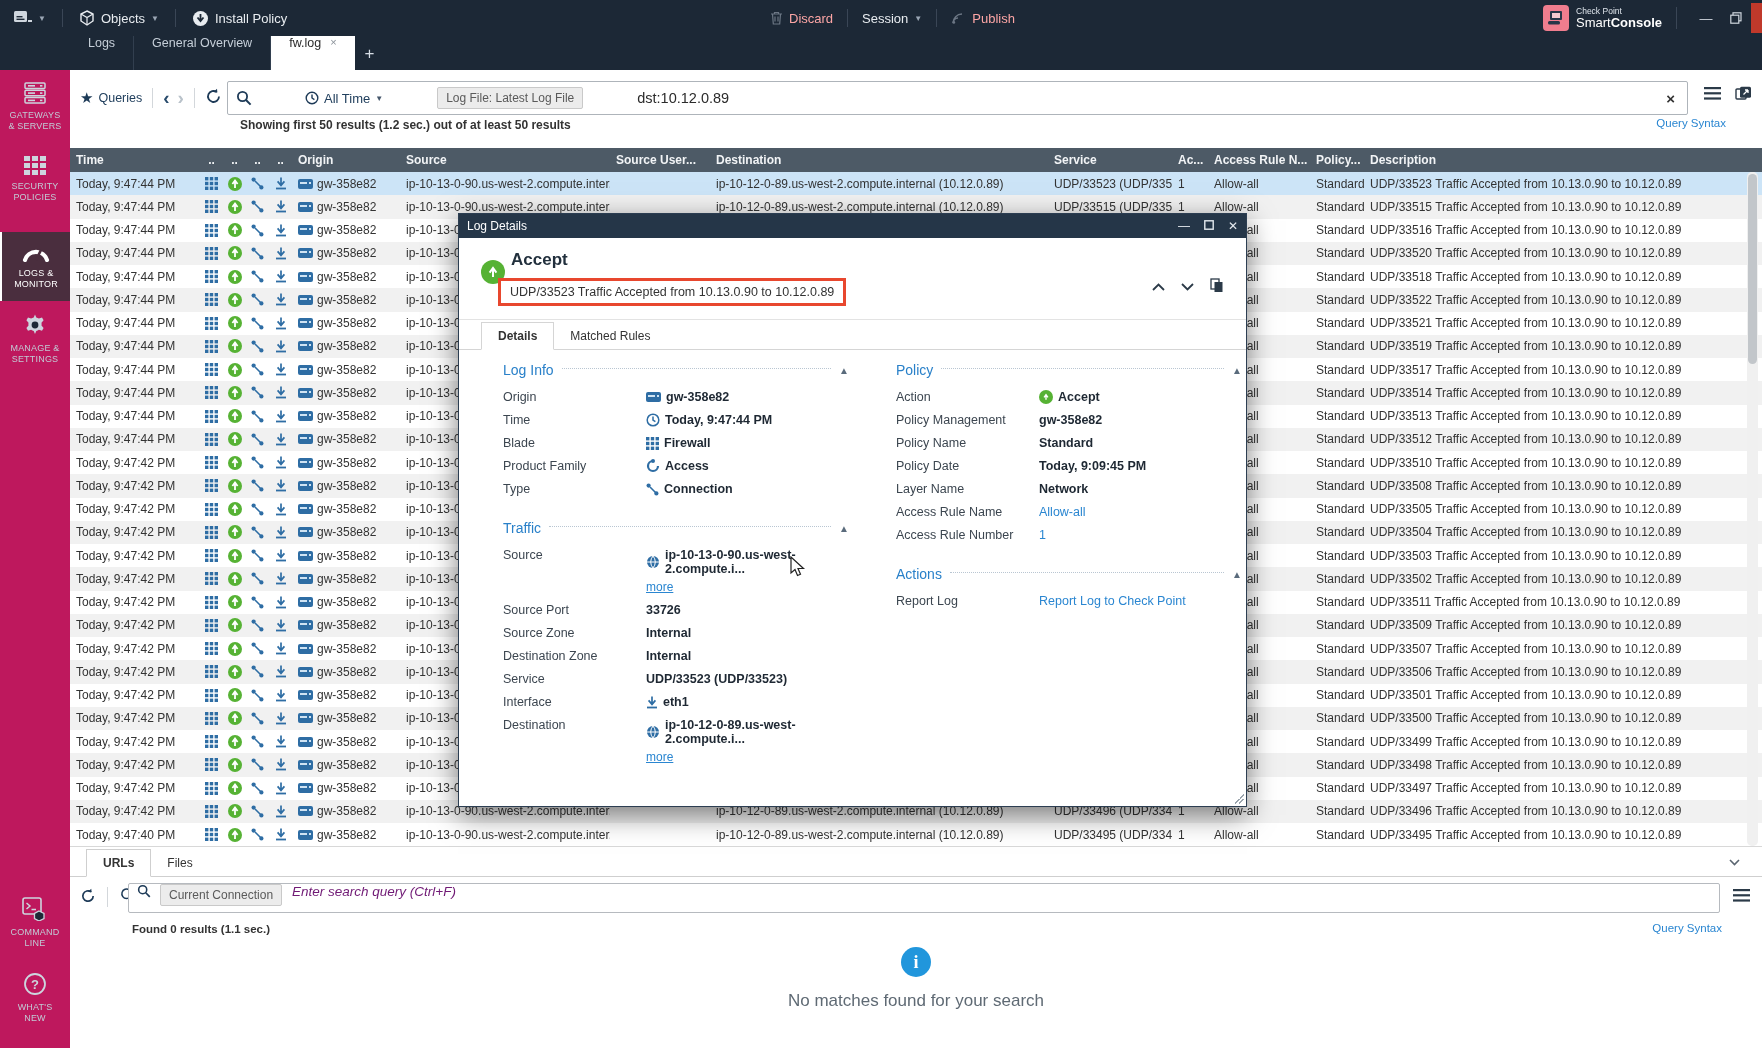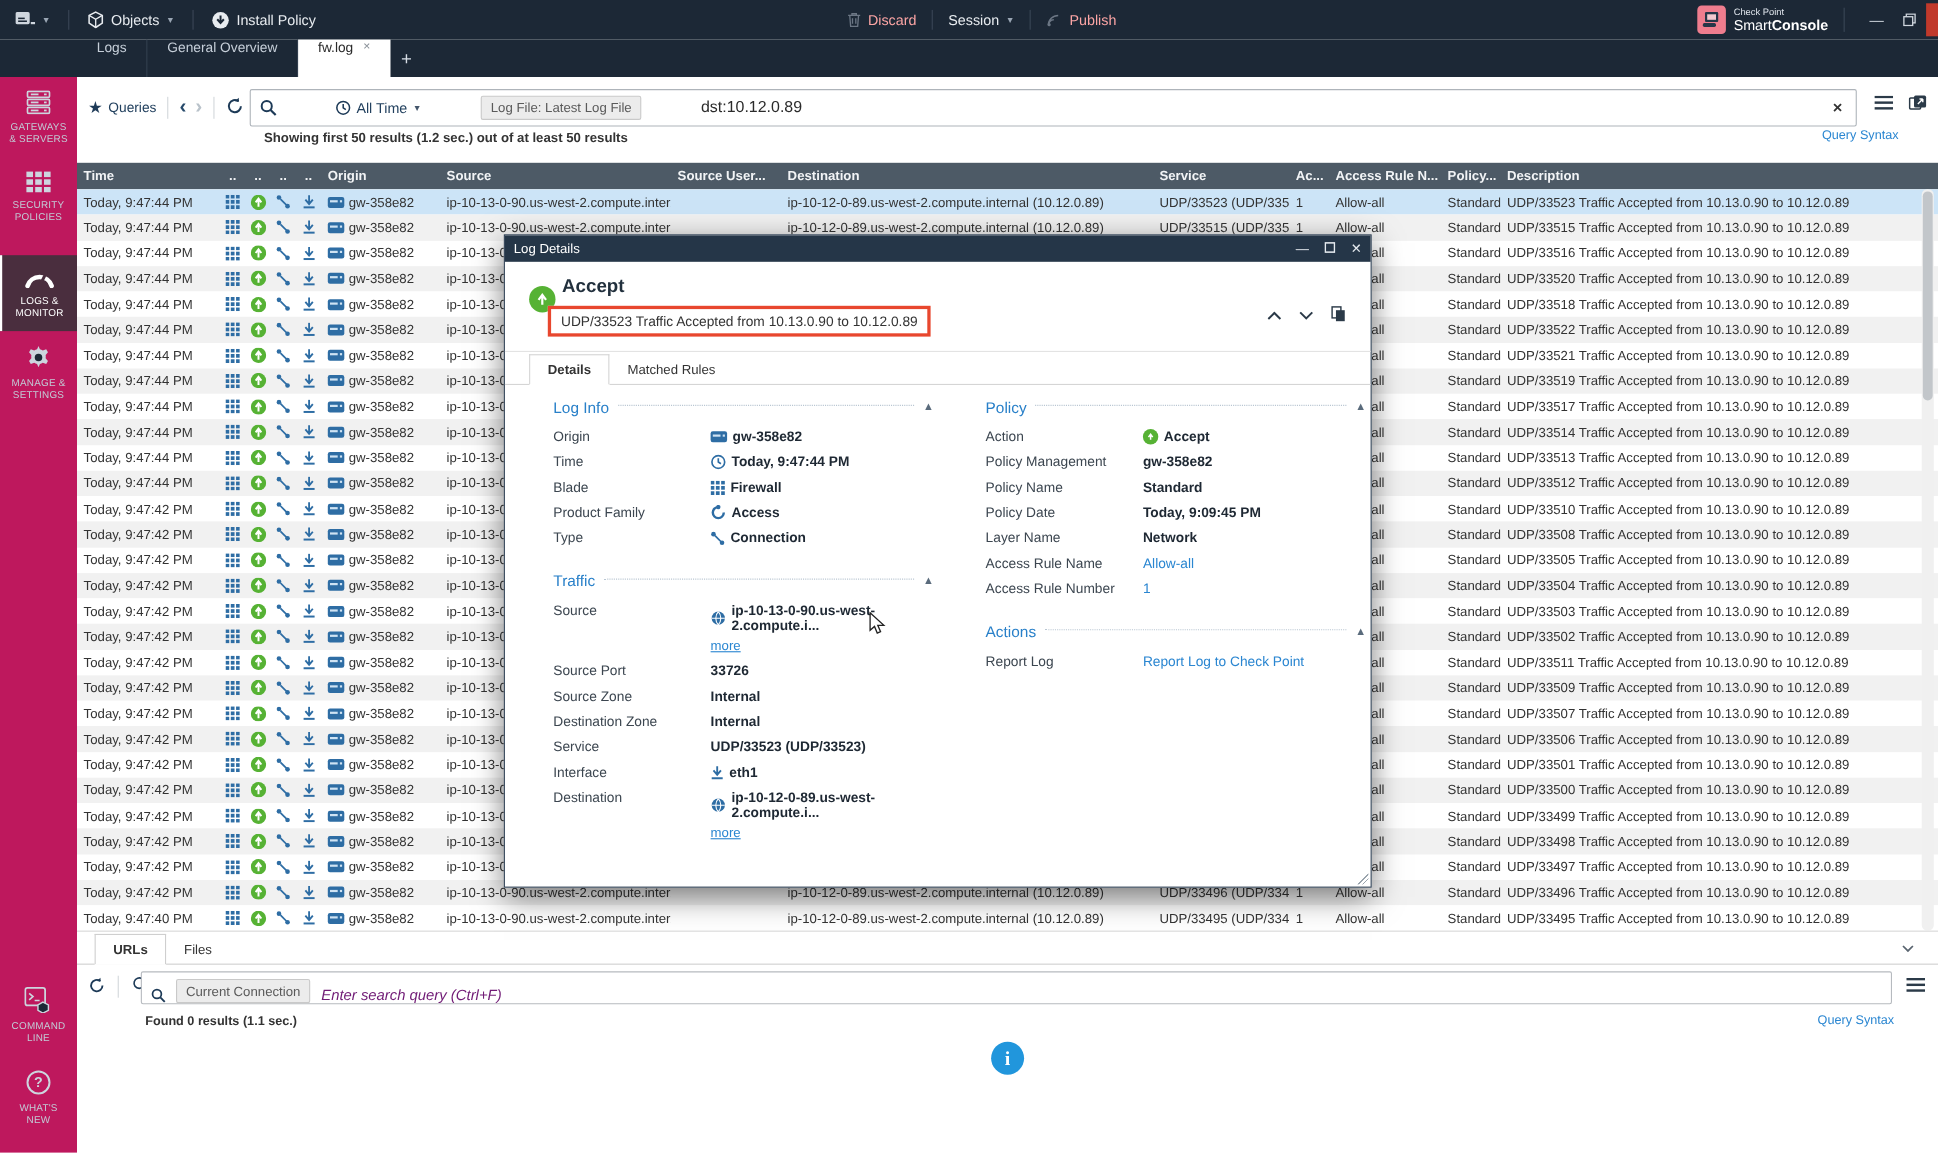--- a/index.html
+++ b/index.html
@@ -76,21 +76,21 @@
   .vscroll { position:absolute; right:4px; top:102px; width:11px; height:674px; background:#f0f0f0; border-radius:5px; }
   .vscroll .thumb { position:absolute; left:1px; top:2px; width:9px; height:190px; background:#c2c6ca; border-radius:5px; }
 
   
   .bpanel { position:absolute; left:0; top:776px; width:1692px; height:202px; background:#fff; border-top:1px solid #d8d8d8; }
   .bp-tabs { height:30px; display:flex; align-items:flex-end; padding-left:16px; border-bottom:1px solid #cfcfcf; position:relative; }
   .bp-tab { padding:6px 16px; font-size:12px; color:#333; }
   .bp-tab.active { font-weight:bold; border:1px solid #cfcfcf; border-bottom:1px solid #fff; background:#fff; margin-bottom:-1px; }
   .bp-collapse { position:absolute; right:22px; top:8px; color:#5a6570; font-size:12px; }
   .bp-searchrow { position:absolute; left:10px; top:40px; display:flex; align-items:center; gap:9px; color:#1d3a57; }
-  .bp-box { position:absolute; left:58px; top:36px; width:1592px; height:30px; border:1px solid #b6babf; border-radius:2px; display:flex; align-items:flex-end; padding:0 8px; background:#fff; }
+  .bp-box { position:absolute; left:58px; top:36px; width:1592px; height:30px; border:1px solid #b6babf; border-radius:2px; display:flex; align-items:flex-start; padding:0 8px; background:#fff; }
   .bp-placeholder { font-style:italic; color:#701a75; font-size:13.5px; }
   .bp-menu { position:absolute; right:12px; top:42px; color:#2b3a48; }
   .bp-found { position:absolute; left:62px; top:76px; font-size:11.5px; font-weight:bold; color:#333; }
   .bp-qsyntax { position:absolute; right:40px; top:75px; font-size:11.5px; color:#2a86d1; }
   .bp-empty { position:absolute; left:0; top:100px; width:1692px; text-align:center; }
   .info-circle { width:30px; height:30px; border-radius:50%; background:#2196dc; color:#fff; display:inline-flex; align-items:center; justify-content:center; font-size:18px; font-weight:bold; font-family:"Liberation Serif","DejaVu Serif",serif; }
   .bp-msg { margin-top:14px; font-size:17px; color:#5f6a74; }
 
   
   .dialog { position:absolute; left:458px; top:213px; width:789px; height:594px; background:#fff; border:1px solid #2c3e52; box-shadow:0 8px 26px rgba(0,0,0,.5); z-index:20; }
@@ -1888,20 +1888,21 @@
       <svg width="17" height="13" viewBox="0 0 17 13">
           <rect y="0" width="17" height="2.2" fill="#2b3a48"></rect>
           <rect y="5.2" width="17" height="2.2" fill="#2b3a48"></rect>
           <rect y="10.4" width="17" height="2.2" fill="#2b3a48"></rect>
         </svg>
     </span>
     <div class="bp-found">Found 0 results (1.1 sec.)</div>
     <a class="bp-qsyntax">Query Syntax</a>
     <div class="bp-empty">
       <span class="info-circle">i</span>
+      <div class="bp-msg">No matches found for your search</div>
     </div>
   </div>
 </div>
 
 <div class="dialog">
   <div class="dlg-titlebar">
     <span>Log Details</span>
     <span class="dlg-controls">
       <span>—</span>
       <span>

